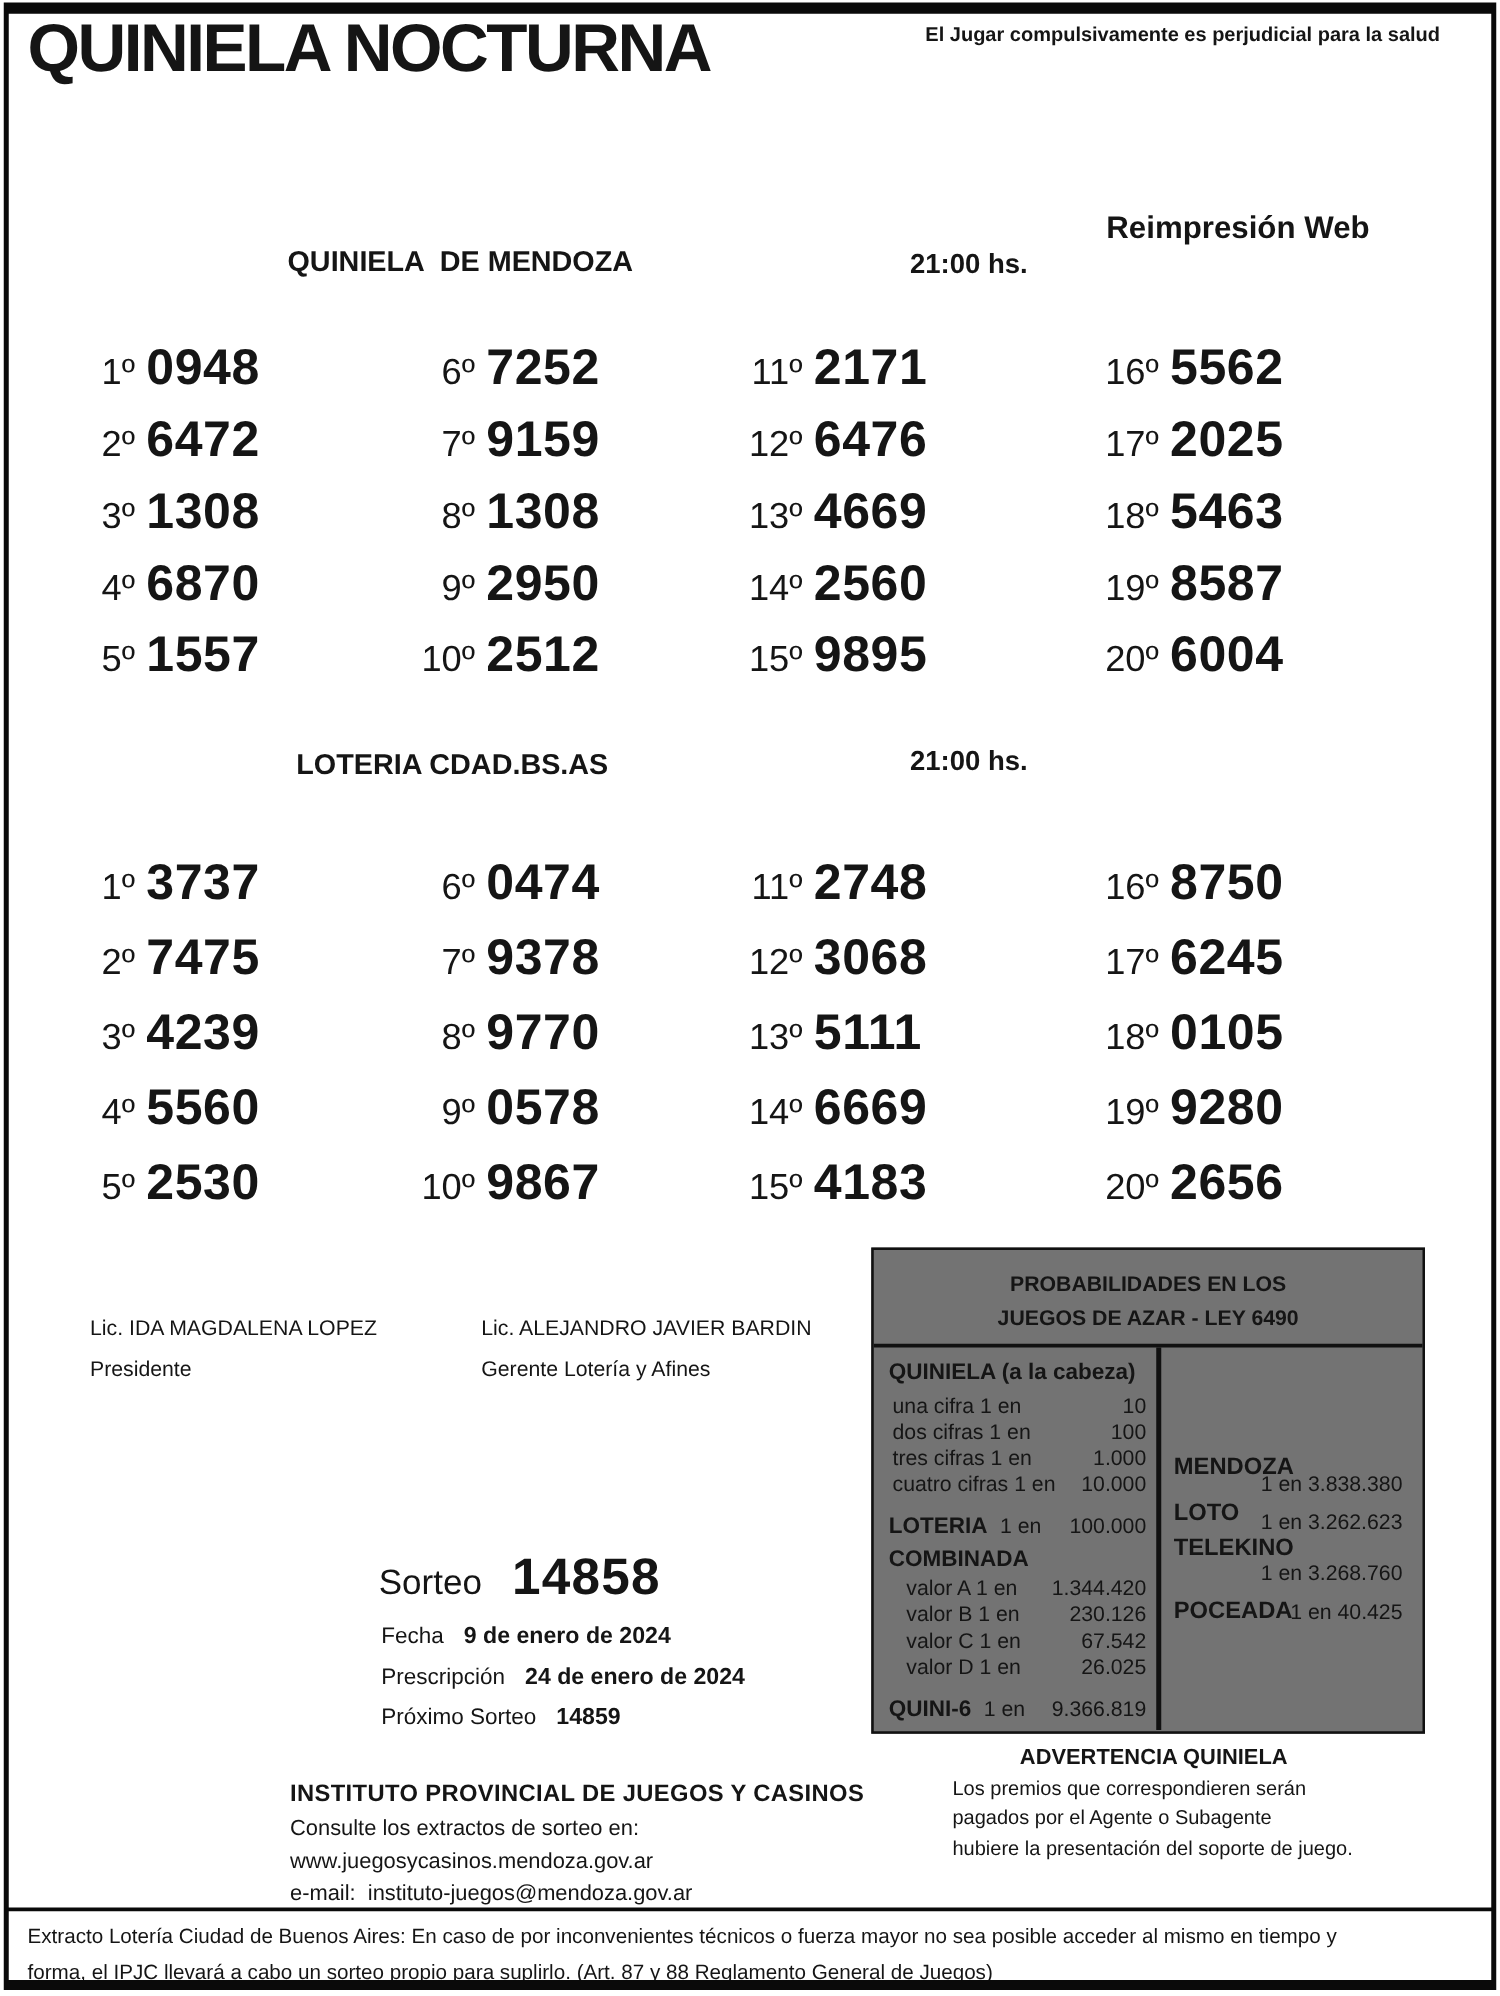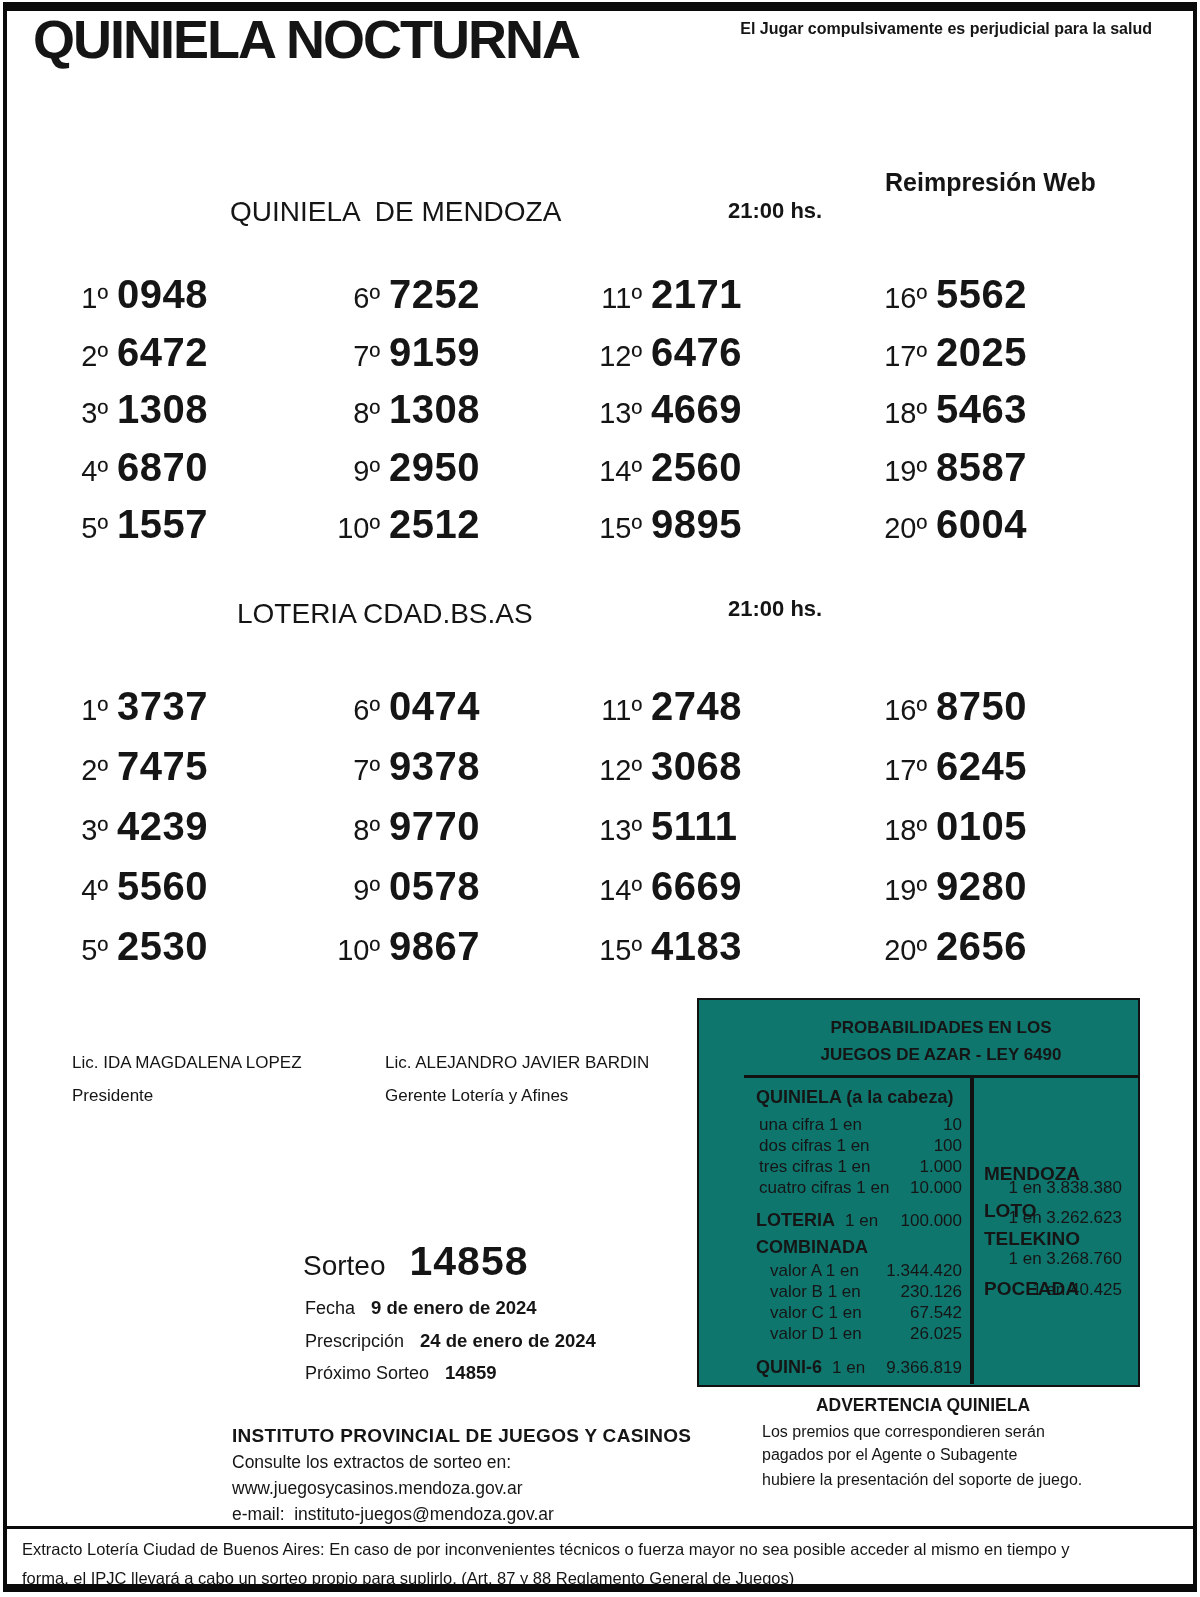--- a/index.html
+++ b/index.html
@@ -11,46 +11,46 @@
   }
   .frame {
     position:absolute; left:3px; top:2px; right:3px; bottom:5px;
     border:4px solid #0a0a0a; border-top-width:9px; border-bottom-width:8px;
     pointer-events:none; z-index:5;
   }
   .abs { position:absolute; }
   .pre { white-space:pre; }
 
   
-  .main-title { left:33px; top:8px; font-size:54px; font-weight:700; letter-spacing:-2px; }
+  .main-title { left:22px; top:8px; font-size:54px; font-weight:700; letter-spacing:-2px; }
   .health { top:20px; left:700px; width:452px; text-align:right; font-size:16px; font-weight:700; }
 
   
-  .sec-title { font-size:28px; font-weight:400; letter-spacing:0px; }
+  .sec-title { font-size:23px; font-weight:700; letter-spacing:0px; }
   .sec-time  { font-size:22px; font-weight:700; }
   .reprint   { left:885px; top:168px; font-size:25px; font-weight:700; }
 
   
   .num-grid {
     position:absolute; left:48px;
     display:grid; grid-auto-flow:column;
     grid-template-columns:272px 262px 285px 281px;
   }
   #grid-mendoza { top:268px; grid-template-rows:repeat(5,57.5px); }
   #grid-bsas    { top:680px; grid-template-rows:repeat(5,60px); }
   .cell { display:flex; align-items:baseline; padding-top:4px; }
   .cell .pos { width:60px; text-align:right; font-size:29px; margin-right:9px; flex:none; }
   .cell .num { font-size:40px; font-weight:700; letter-spacing:0.5px; }
 
   
   .sig-name { font-size:17px; }
   .sig-role { font-size:17px; }
 
   
-  .prob-box { left:697px; top:998px; width:443px; height:389px; border:2px solid #111; background:#0f766e;padding-left:45px; }
+  .prob-box { left:697px; top:998px; width:443px; height:389px; border:2px solid #111; background:#737373; }
   .prob-head {
     height:78px; border-bottom:3px solid #111; text-align:center;
     font-weight:700; font-size:17px; line-height:27px; padding-top:14px;
   }
   .prob-body { display:flex; height:306px; }
   .prob-left { width:230px; border-right:4px solid #111; padding:8px 8px 0 12px; }
   .prob-right { position:relative; flex:1; }
   .prob-sub  { font-size:18px; font-weight:700; line-height:22px; }
   .prob-row  { display:flex; font-size:17px; line-height:21px; padding-left:3px; }
   .prob-row .val { margin-left:auto; }

